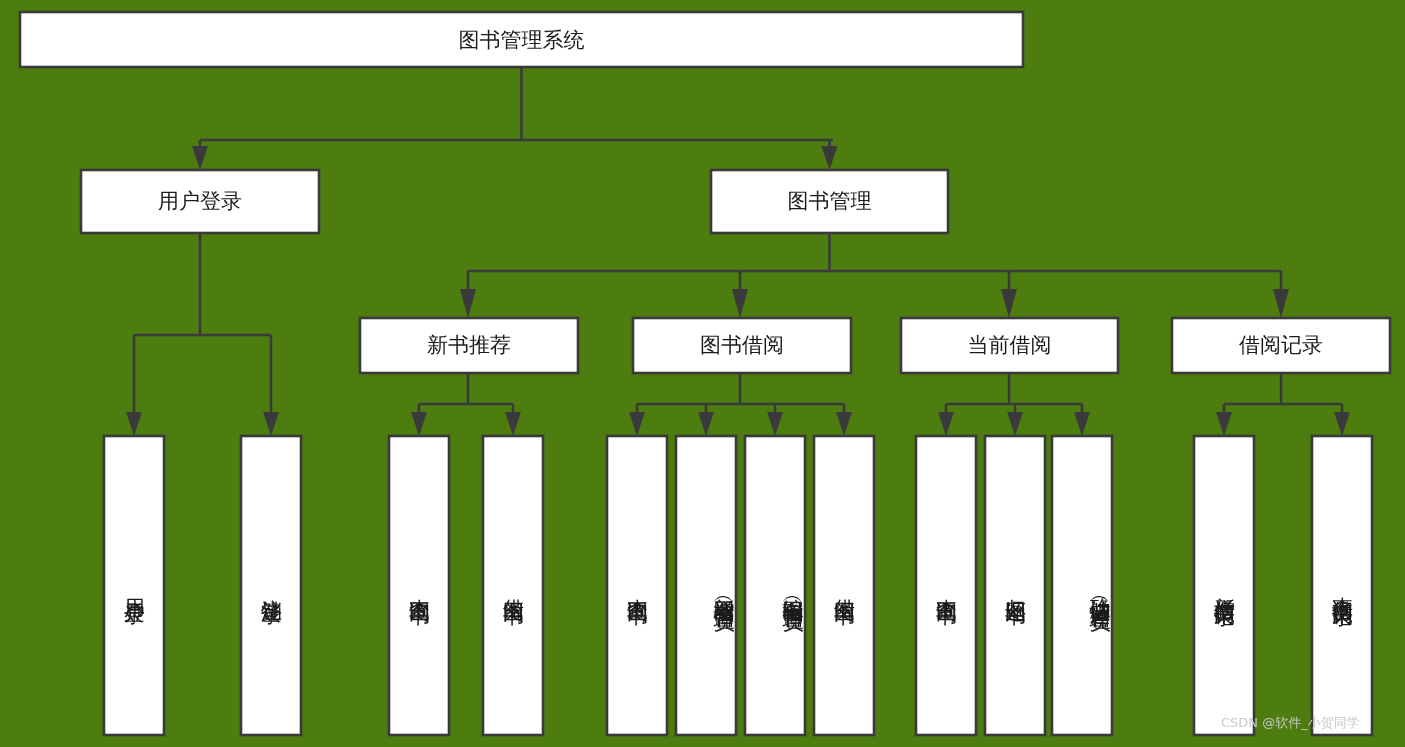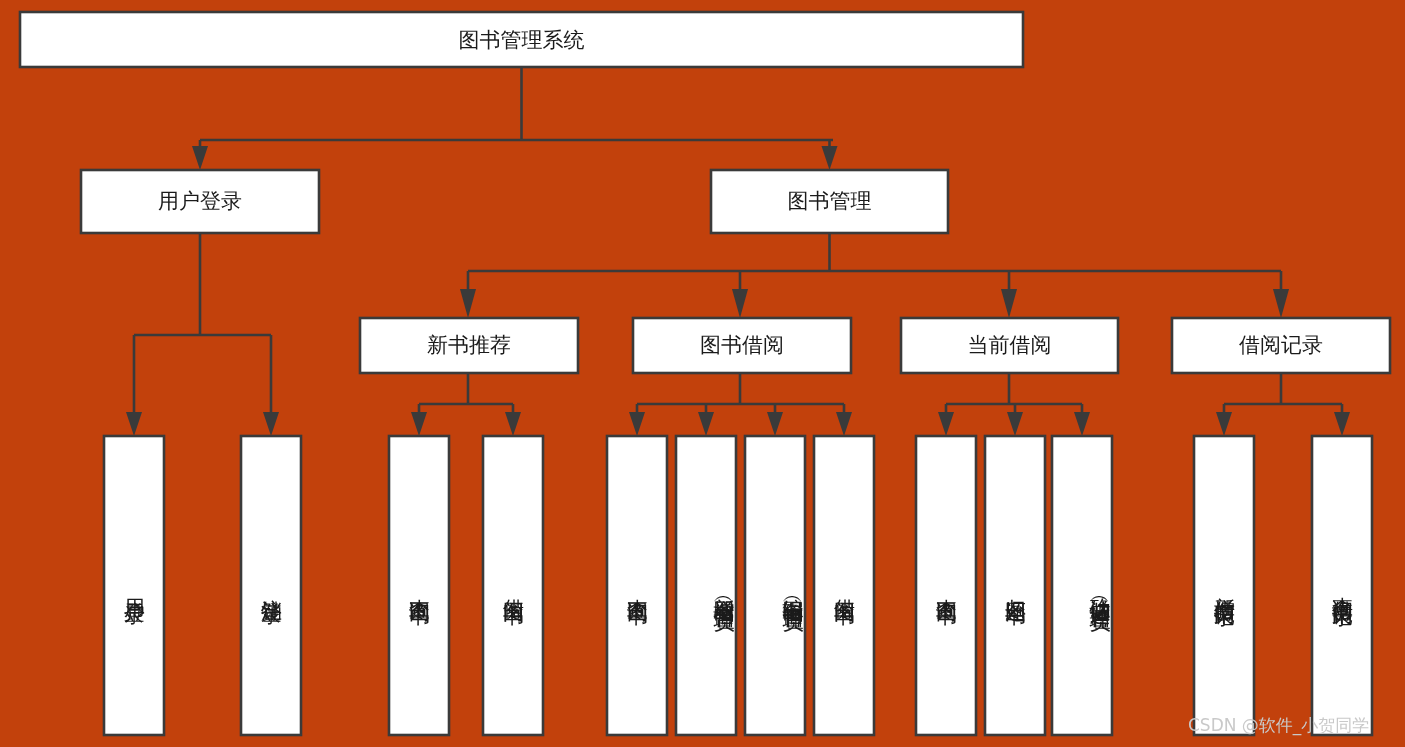--- a/index.html
+++ b/index.html
@@ -10,21 +10,21 @@
   body {
     width: 1405px;
     height: 747px;
     font-family: "DejaVu Sans", "Liberation Sans", sans-serif;
     overflow: hidden;
   }
   #diagram-root {
     position: relative;
     width: 1405px;
     height: 747px;
-    background: #c2410c;
+    background: #4d7c0f;
   }
   svg.diagram-canvas {
     position: absolute;
     top: 0;
     left: 0;
     width: 1405px;
     height: 747px;
   }
   .node-box {
     fill: #ffffff;
@@ -57,23 +57,24 @@
     line-height: 1.18;
     letter-spacing: 2px;
     color: #1b1b1b;
     white-space: nowrap;
     text-align: center;
     pointer-events: none;
   }
   .watermark {
     position: absolute;
     font-family: "DejaVu Sans", "Liberation Sans", sans-serif;
-    font-size: 17px;
+    font-size: 13px;
     color: #c9c9c9;
     white-space: nowrap;
+    margin-left: 33px;
   }
 </style>
 </head>
 <body>
 
 <div id="diagram-root">
 
   <svg class="diagram-canvas" viewBox="0 0 1405 747">
 
     <g>

